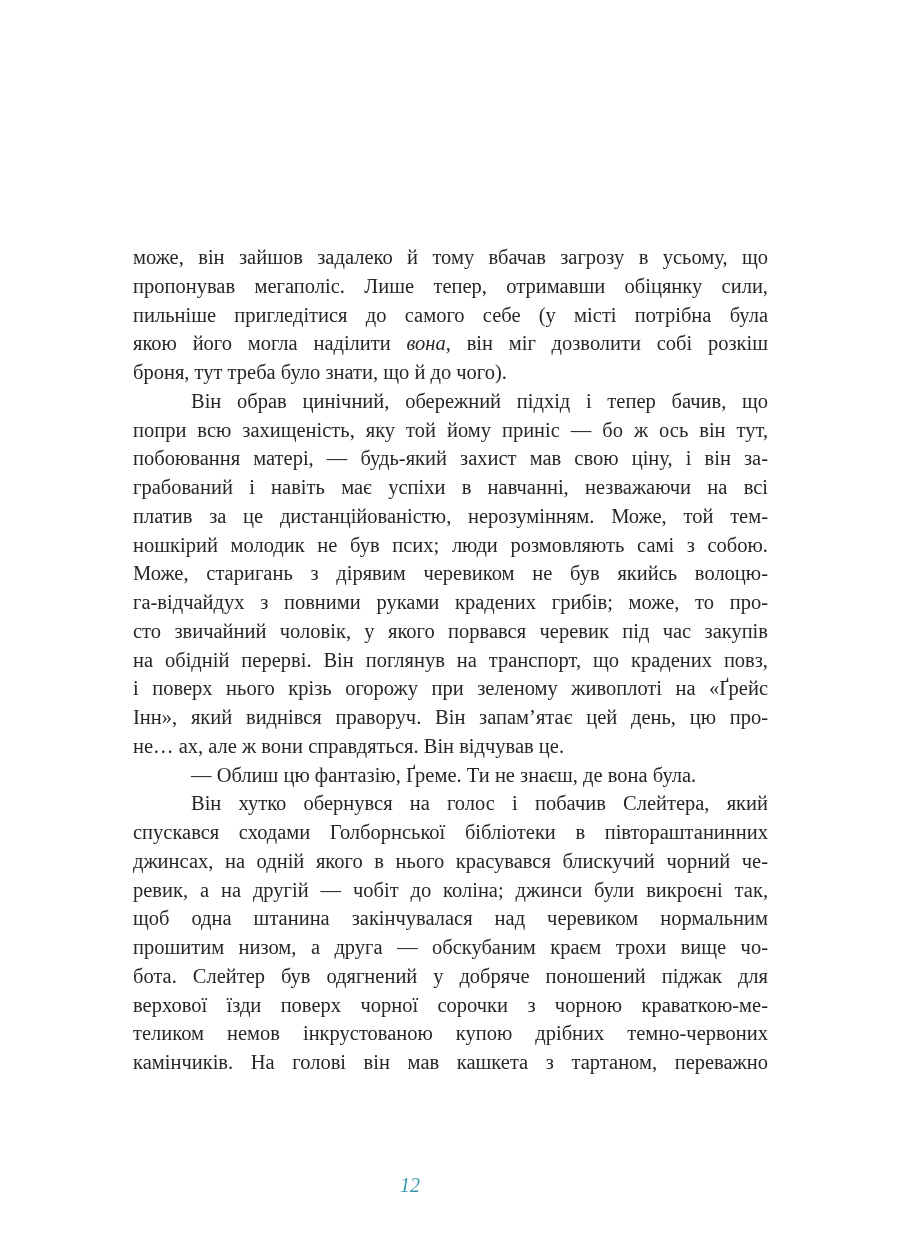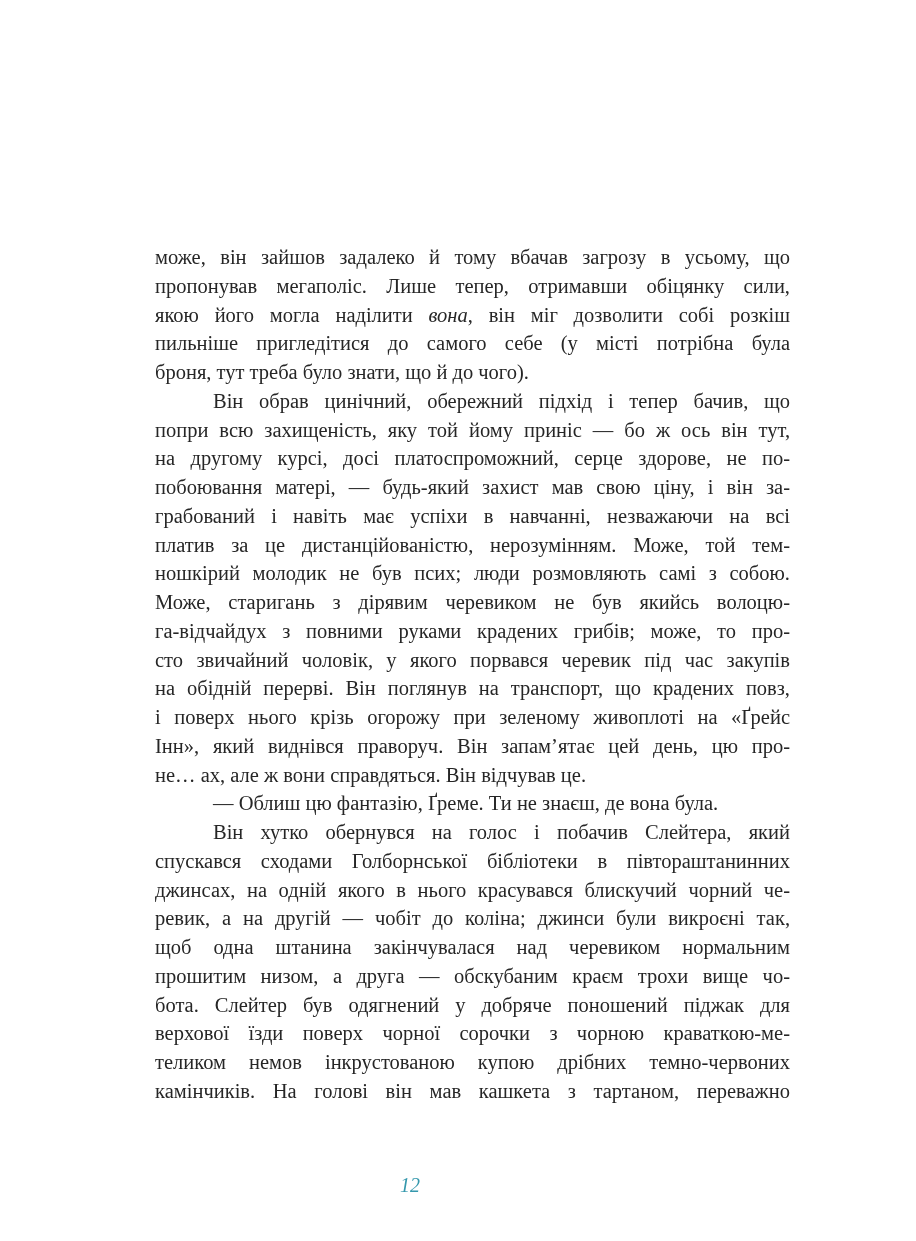--- a/index.html
+++ b/index.html
@@ -11,21 +11,21 @@
     position: relative;
     width: 916px;
     height: 1241px;
     background: #ffffff;
     overflow: hidden;
     font-family: "Liberation Serif", "DejaVu Serif", serif;
     color: #262626;
   }
   .textblock {
     position: absolute;
-    left: 155px;
+    left: 133px;
     top: 243px;
     width: 635px;
   }
   .line {
     font-size: 20.5px;
     line-height: 28.75px;
     text-align: justify;
     text-align-last: justify;
     white-space: normal;
   }
@@ -50,26 +50,25 @@
     line-height: 26px;
   }
 </style>
 </head>
 <body>
 
 <div class="page" style="color: rgb(38, 38, 38); background: rgb(255, 255, 255);">
   <div class="textblock">
       <div class="line"><span>може, він зайшов задалеко й тому вбачав загрозу в усьому, що</span></div>
       <div class="line"><span>пропонував мегаполіс. Лише тепер, отримавши обіцянку сили,</span></div>
+      <div class="line"><span>пильніше пригледітися до самого себе (у місті потрібна була</span></div>
       <div class="line"><span>якою його могла наділити </span><span class="it">вона</span><span>, він міг дозволити собі розкіш</span></div>
-      <div class="line"><span>пильніше пригледітися до самого себе (у місті потрібна була</span></div>
       <div class="line endpar"><span>броня, тут треба було знати, що й до чого).</span></div>
       <div class="line indent"><span>Він обрав цинічний, обережний підхід і тепер бачив, що</span></div>
       <div class="line"><span>попри всю захищеність, яку той йому приніс — бо ж ось він тут,</span></div>
-      <div class="line"><span>на другому курсі, досі платоспроможний, серце здорове, не по-</span></div>
       <div class="line"><span>побоювання матері, — будь-який захист мав свою ціну, і він за-</span></div>
       <div class="line"><span>грабований і навіть має успіхи в навчанні, незважаючи на всі</span></div>
       <div class="line"><span>платив за це дистанційованістю, нерозумінням. Може, той тем-</span></div>
       <div class="line"><span>ношкірий молодик не був псих; люди розмовляють самі з собою.</span></div>
       <div class="line"><span>Може, старигань з дірявим черевиком не був якийсь волоцю-</span></div>
       <div class="line"><span>га-відчайдух з повними руками крадених грибів; може, то про-</span></div>
       <div class="line"><span>сто звичайний чоловік, у якого порвався черевик під час закупів</span></div>
       <div class="line"><span>на обідній перерві. Він поглянув на транспорт, що крадених повз,</span></div>
       <div class="line"><span>і поверх нього крізь огорожу при зеленому живоплоті на «Ґрейс</span></div>
       <div class="line"><span>Інн», який виднівся праворуч. Він запам’ятає цей день, цю про-</span></div>

